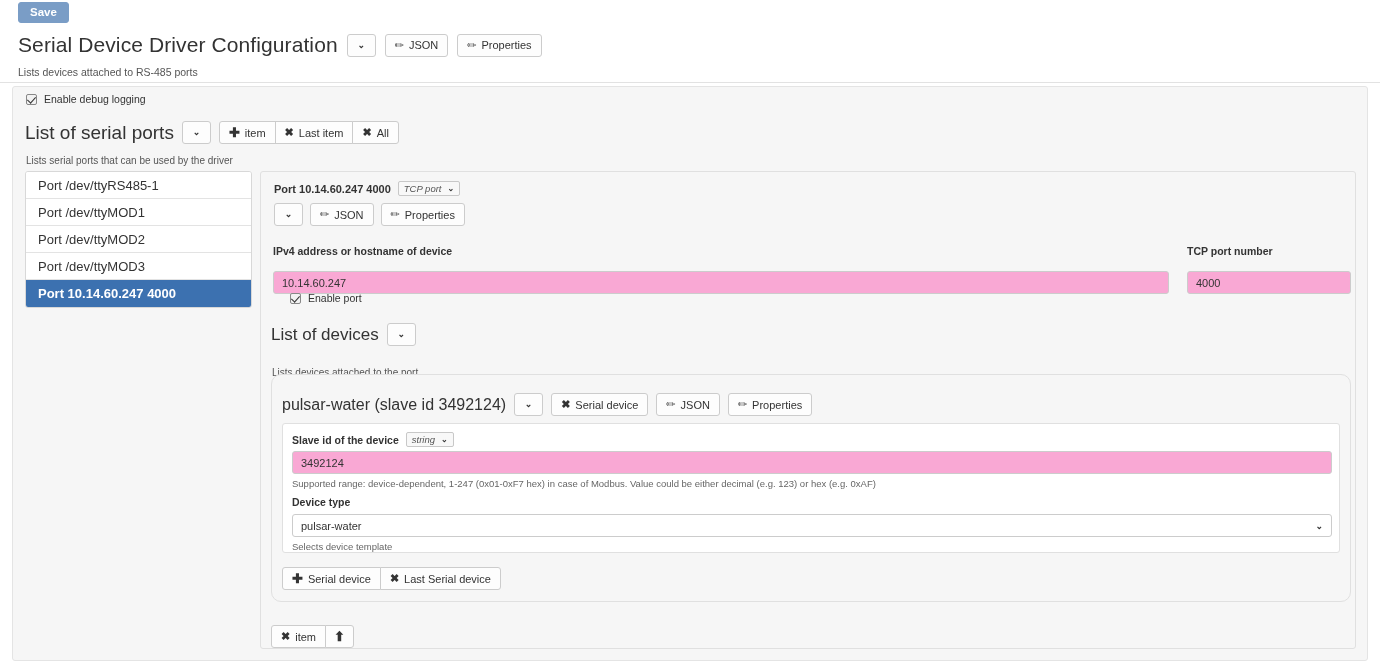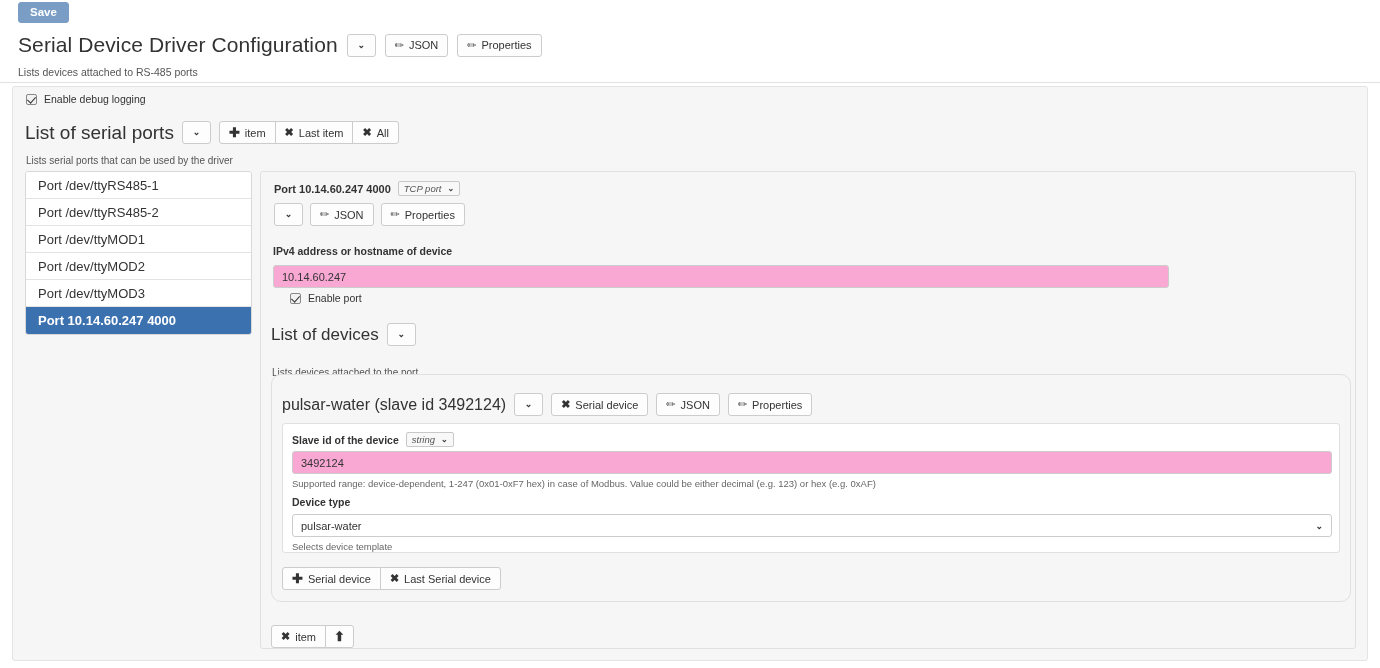--- a/index.html
+++ b/index.html
@@ -134,21 +134,21 @@
   .text-input {
     width: 100%; height: 23px;
     border: 1px solid #ccc; border-radius: 3px; background: #f9a8d4;
     font-size: 11px; color: #333; padding: 0 8px;
     font-family: "Liberation Sans", sans-serif;
   }
   .field-hint { font-size: 9.5px; color: #666; text-align: right; }
 
   .ipv4-block { position: absolute; left: 272px; top: 244px; width: 896px; }
   .tcpport-block { position: absolute; left: 1186px; top: 244px; width: 164px; }
-  .field-label-mb { margin-bottom: 8px; display: block; }
+  .field-label-mb { margin-bottom: 14px; display: block; }
 
   .enable-port { position: absolute; left: 272px; top: 291px; }
 
   
   .lod-header {
     position: absolute; left: 270px; top: 322px;
     display: flex; align-items: center; gap: 8px;
   }
   .lod-title { font-size: 17px; color: #333; }
   .lod-desc { position: absolute; left: 271px; top: 354px; font-size: 10px; color: #555; }
@@ -248,21 +248,20 @@
         <span class="btn">
           <span class="ico x">✖</span>
           <span>All</span>
         </span>
       </span>
     </div>
     <div class="lsp-desc">Lists serial ports that can be used by the driver</div>
 
     <div class="ports-list">
       <div class="port-item">Port /dev/ttyRS485-1</div>
-      <div class="port-item">Port /dev/ttyRS485-2</div>
       <div class="port-item">Port /dev/ttyMOD1</div>
       <div class="port-item">Port /dev/ttyMOD2</div>
       <div class="port-item">Port /dev/ttyMOD3</div>
       <div class="port-item selected">Port 10.14.60.247 4000</div>
     </div>
 
     <div class="detail-panel">
       <div class="dp-title-row">
         <span class="dp-title">Port 10.14.60.247 4000</span>
         <span class="type-badge">
@@ -281,20 +280,24 @@
         <span class="btn">
           <span class="ico pencil">✏</span>
           <span>Properties</span>
         </span>
       </div>
     </div>
 
     <div class="ipv4-block" style="left:260px; top:158px; width:896px;">
       <span class="field-label field-label-mb">IPv4 address or hostname of device</span>
       <input class="text-input" value="10.14.60.247" style="">
+    </div>
+    <div class="tcpport-block" style="left:1174px; top:158px; width:164px;">
+      <span class="field-label field-label-mb">TCP port number</span>
+      <input class="text-input" value="4000" style="">
     </div>
 
     <div class="chk-row enable-port" style="left:260px; top:205px;padding-left:17px;">
       <span class="chk checked"></span>
       <span class="chk-label">Enable port</span>
     </div>
 
     <div class="lod-header" style="left:258px; top:236px;">
       <span class="lod-title">List of devices</span>
       <span class="btn caret">

